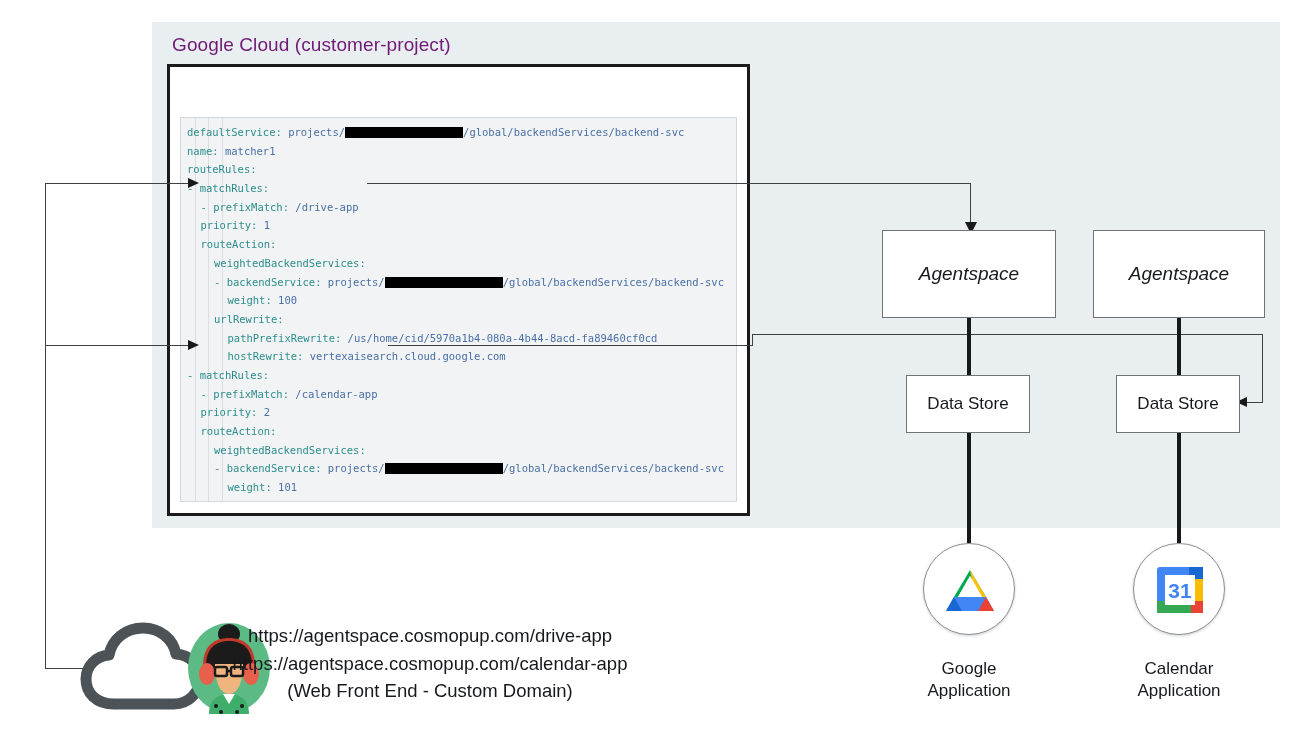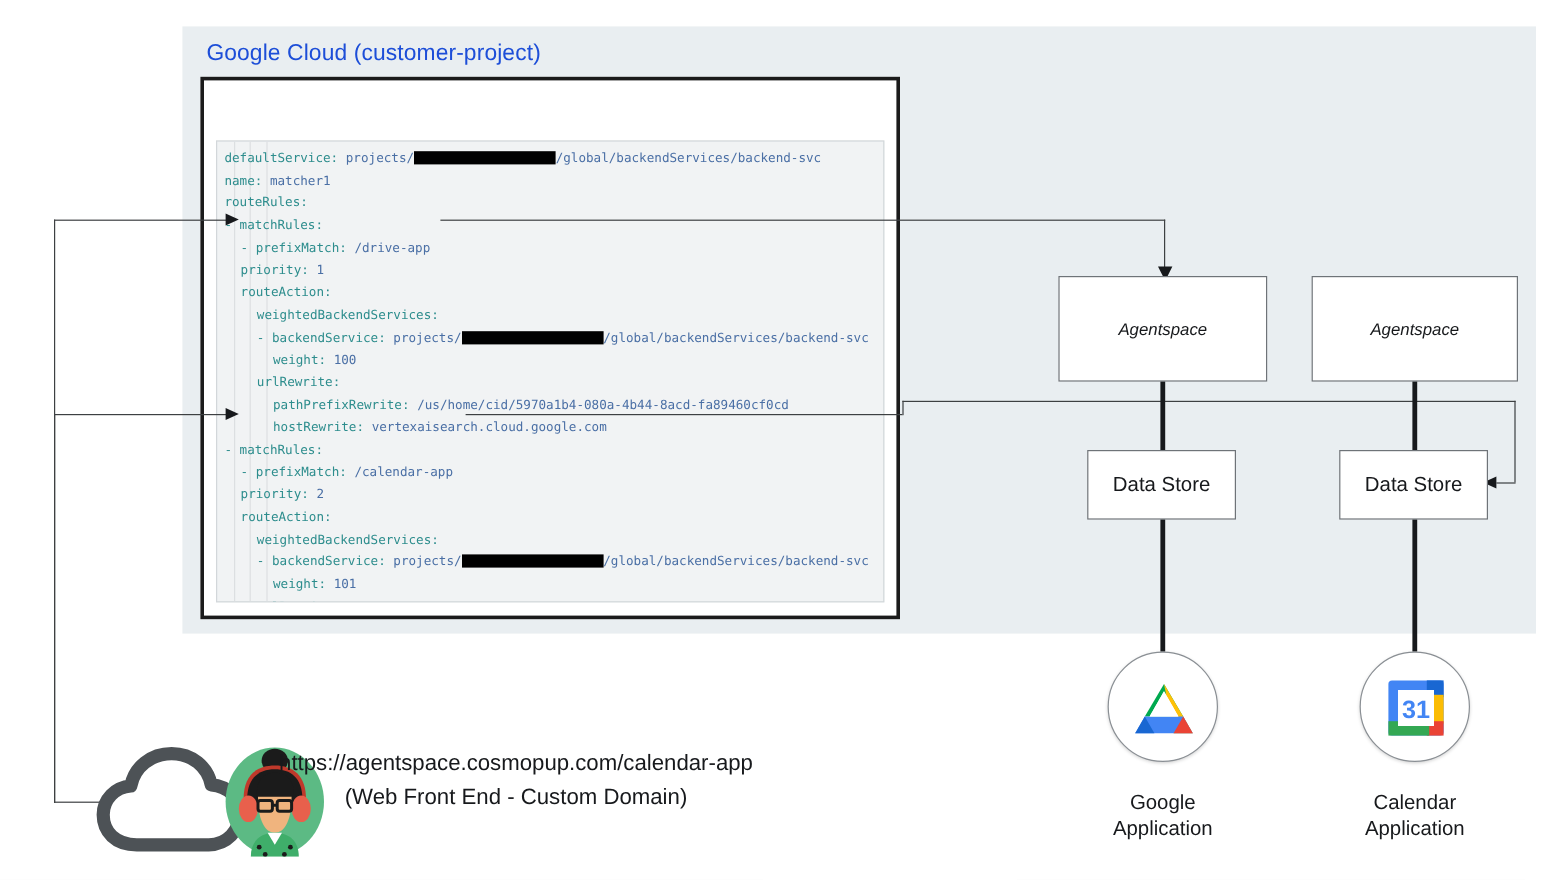--- a/index.html
+++ b/index.html
@@ -12,21 +12,21 @@
   #stage { position: relative; width: 1292px; height: 733px; background: #fff; }
 
   
   #gcp-panel {
     position: absolute; left: 152px; top: 22px;
     width: 1128px; height: 506px;
     background: #e9eef1;
   }
   #gcp-title {
     position: absolute; left: 172px; top: 34px;
-    font-size: 19px; color: #1d4ed8; letter-spacing: .1px;
+    font-size: 19px; color: #701a75; letter-spacing: .1px;
     white-space: nowrap;
   }
 
   
   #lb-box {
     position: absolute; left: 167px; top: 64px;
     width: 583px; height: 452px;
     background: #ffffff; border: 3px solid #1b1b1b;
   }
   #lb-title {
@@ -62,21 +62,21 @@
     background: #dcdfe1;
   }
 
   
   .nodebox {
     position: absolute; background: #ffffff;
     border: 1px solid #6e7378;
     display: flex; align-items: center; justify-content: center;
     font-size: 18px; color: #17191c;
   }
-  .agentspace { font-style: italic; font-size: 14px; }
+  .agentspace { font-style: italic; font-size: 19px; }
   .datastore { font-size: 17px; }
 
   
   .line { position: absolute; background: #17191c; }
   .thin { background: #3d4042; }
 
   .arrow { position: absolute; width: 0; height: 0; }
   .arrow-right {
     border-top: 5px solid transparent;
     border-bottom: 5px solid transparent;
@@ -228,17 +228,18 @@
     <line x1="40" y1="49" x2="44" y2="49" stroke="#1b1b1b" stroke-width="2.5"></line>
     <path d="M22,92 C22,78 31,72 42,72 C53,72 62,78 62,92 Z" fill="#3fae6a"></path>
     <path d="M36,72 L42,82 L48,72 Z" fill="#ffffff"></path>
     <circle cx="29" cy="84" r="2" fill="#1b1b1b"></circle>
     <circle cx="55" cy="84" r="2" fill="#1b1b1b"></circle>
     <circle cx="34" cy="90" r="2" fill="#1b1b1b"></circle>
     <circle cx="50" cy="90" r="2" fill="#1b1b1b"></circle>
   </svg>
 
   <div id="urls">
+    <div>https://agentspace.cosmopup.com/drive-app</div>
     <div>https://agentspace.cosmopup.com/calendar-app</div>
     <div>(Web Front End - Custom Domain)</div>
   </div>
 
 </div>
 
 </body></html>

